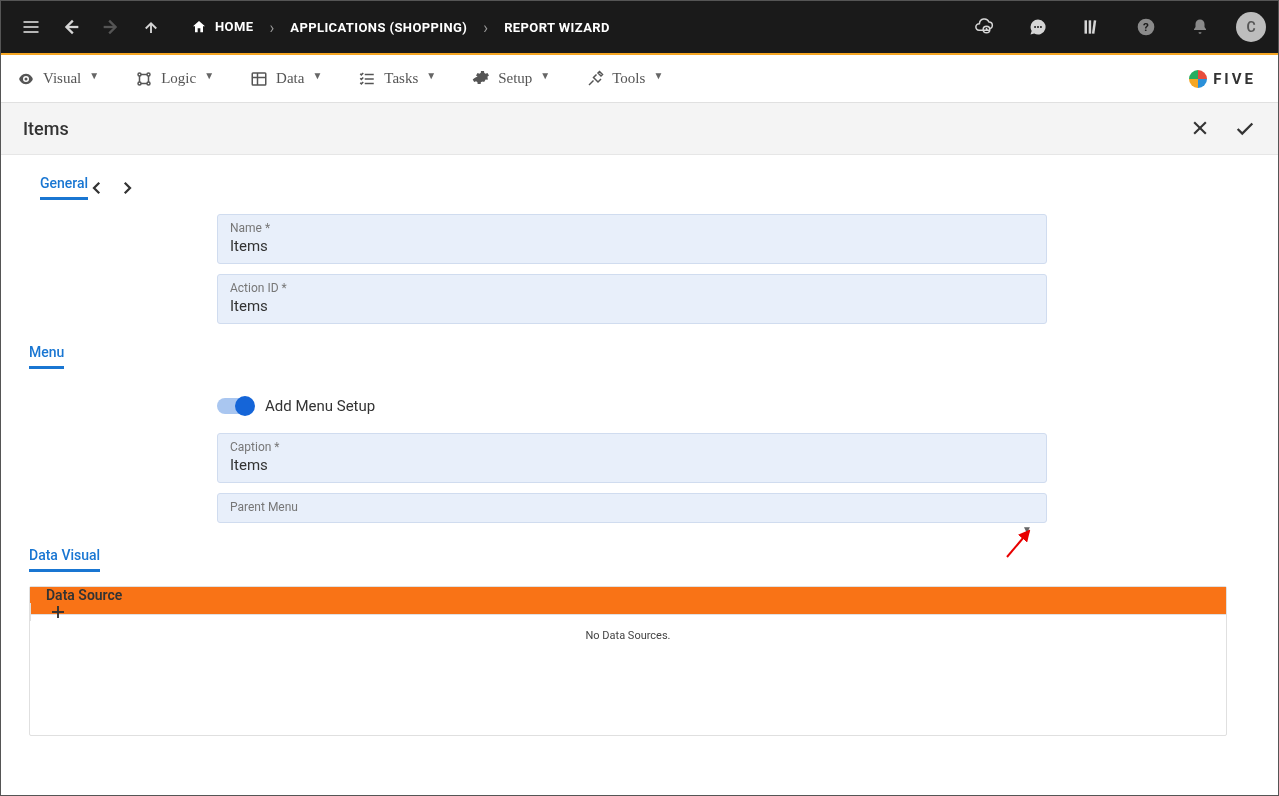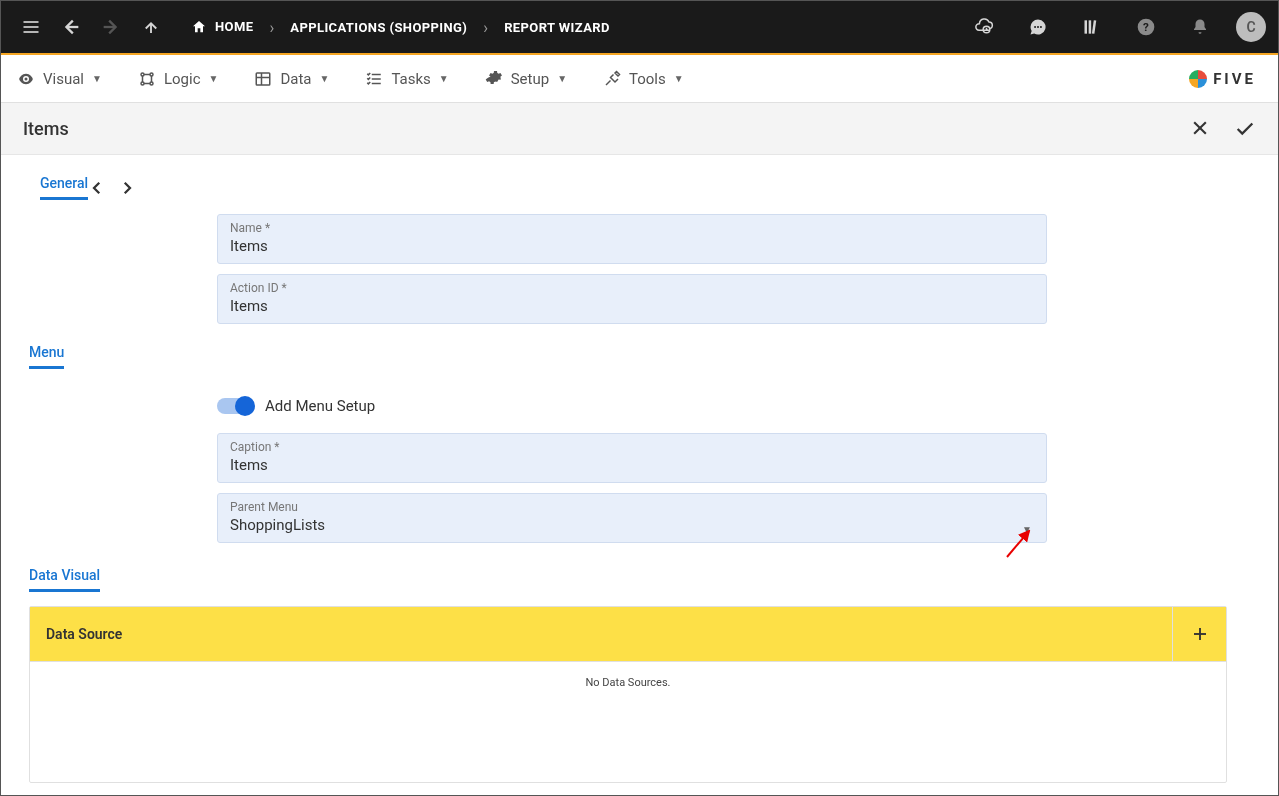--- a/index.html
+++ b/index.html
@@ -43,22 +43,22 @@
 }
 .orange-line { height: 2px; background: #f5a623; }
 
 
 .menubar {
   height: 48px; display: flex; align-items: center; padding: 0 16px;
   gap: 36px; border-bottom: 1px solid #e0e0e0; background: #fff;
   position: relative;
 }
 .menu-item {
-  display: flex; align-items: center; gap: 8px; color: #555;
-  font-size: 15px; cursor: pointer;
+  display: flex; align-items: flex-start; gap: 8px; color: #555;
+  font-size: 15px; cursor: pointer; font-family: Liberation Serif, serif;
 }
 .menu-item .tri { font-size: 10px; color: #666; }
 .logo {
   position: absolute; right: 22px; top: 50%; transform: translateY(-50%);
   display: flex; align-items: center; gap: 6px;
   font-weight: 700; letter-spacing: 3px; color: #333; font-size: 15px;
 }
 .logo-mark {
   width: 18px; height: 18px; position: relative;
 }
@@ -121,22 +121,22 @@
 }
 .toggle-label { font-size: 15px; color: #333; }
 
 
 .ds-section { margin-top: 22px; }
 .ds-table {
   border: 1px solid #e0e0e0; border-radius: 2px; margin-top: 14px;
   width: 1198px;
 }
 .ds-header {
-  display: flex; background: #fde047; border-bottom: 1px solid #e0e0e0;
-  height: 55px; align-items: stretch;
+  display: flex; background: #f97316; border-bottom: 1px solid #e0e0e0;
+  height: 28px; align-items: stretch; flex-direction: column;
 }
 .ds-header .col {
   flex: 1; padding: 0 16px; font-weight: 600; font-size: 14px; color: #333;
   display: flex; align-items: center;
 }
 .ds-header .add-col {
   width: 54px; border-left: 1px solid #e0e0e0; display: flex;
   align-items: center; justify-content: center; font-size: 22px; cursor: pointer;
 }
 .ds-body {
@@ -361,21 +361,20 @@
       <div class="toggle-row">
         <div class="toggle"></div>
         <span class="toggle-label">Add Menu Setup</span>
       </div>
       <div class="field">
         <div class="field-label">Caption *</div>
         <div class="field-value">Items</div>
       </div>
       <div class="field">
         <div class="field-label">Parent Menu</div>
-        <div class="field-value">ShoppingLists</div>
         <span class="dd-tri">▼</span>
       </div>
     </div>
   </div>
 
   <svg class="red-arrow" style="left:998px; top:370px;" width="40" height="36" viewBox="0 0 40 36">
     <defs>
         <marker id="ah" markerWidth="6" markerHeight="6" refX="5" refY="3" orient="auto">
           <path d="M0,0 L6,3 L0,6 Z" fill="#e80000"></path>
         </marker>

